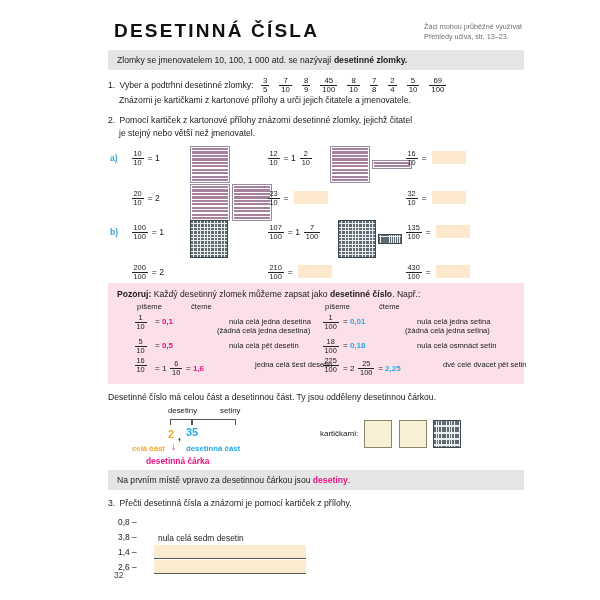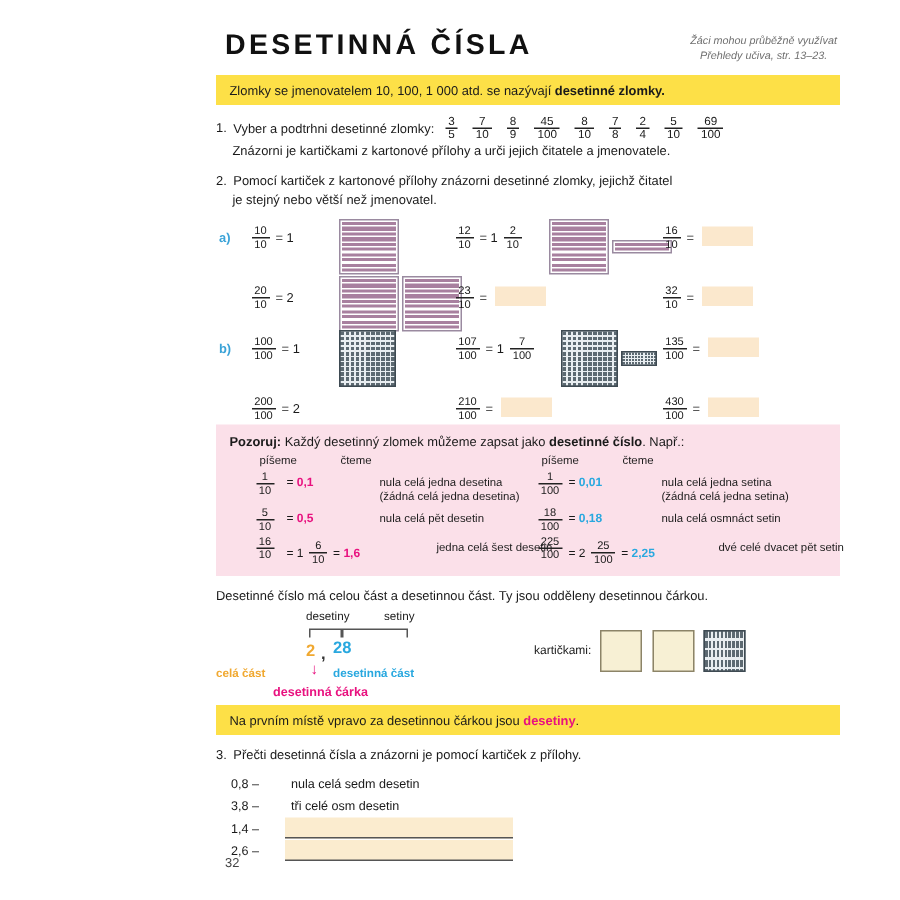--- a/index.html
+++ b/index.html
@@ -2,36 +2,36 @@
 <html><head>
 <meta charset="utf-8">
 <style>
   html,body{margin:0;padding:0;}
   body{
     width:600px;height:600px;background:#ffffff;
     font-family:"Liberation Sans", sans-serif;
     color:#1a1a1a;overflow:hidden;
   }
   .page{position:absolute;left:0;top:0;width:600px;height:600px;background:#fff;}
-  .sheet{position:absolute;left:108px;top:16px;width:416px;height:568px;margin-left:36px;}
+  .sheet{position:absolute;left:108px;top:16px;width:416px;height:568px;}
 
   
   .hdr{position:relative;height:34px;}
   .title{
     position:absolute;left:6px;top:4px;
     font-size:19px;font-weight:bold;letter-spacing:2.2px;color:#111;
   }
   .note{
-    position:absolute;right:2px;top:6px;text-align:center;
-    font-style:italic;font-size:7.2px;color:#6f6f6f;line-height:1.45;
+    position:absolute;right:2px;top:6px;text-align:left;
+    font-size:7.2px;color:#6f6f6f;line-height:1.45;
   }
 
   
   .pinkbar{
-    background:#fde047;padding:5px 9px;font-size:8.6px;color:#1a1a1a;
+    background:#e5e5e5;padding:5px 9px;font-size:8.6px;color:#1a1a1a;
   }
   .pinkbar b{font-weight:bold;}
 
   
   .ex{font-size:8.6px;line-height:1.5;margin-top:7px;}
   .ex .num{margin-right:2px;}
   .indent{padding-left:11px;}
 
   
   .fr{display:inline-block;vertical-align:-0.42em;text-align:center;line-height:1.04;margin:0 1.5px;}
@@ -89,21 +89,21 @@
   .pzcols{position:relative;margin-top:3px;height:74px;}
   .pzcol{position:absolute;top:0;width:196px;}
   .pzcol.left{left:12px;}
   .pzcol.right{left:200px;}
   .colhdr{font-size:7.6px;position:relative;height:11px;}
   .colhdr .a{position:absolute;left:8px;}
   .colhdr .b{position:absolute;left:62px;}
   .pzrow{position:relative;height:19px;font-size:8px;}
   .pzrow .f{position:absolute;left:4px;top:1px;}
   .pzrow .eqs{position:absolute;left:26px;top:4px;white-space:nowrap;}
-  .pzrow .words{position:absolute;left:88px;top:4px;font-size:7.6px;white-space:nowrap;}
+  .pzrow .words{position:absolute;left:100px;top:4px;font-size:7.6px;white-space:nowrap;}
   .pzrow .words2{position:absolute;left:88px;top:13px;font-size:7.6px;white-space:nowrap;}
   .magenta{color:#e8117f;font-weight:bold;}
   .cyan{color:#29a8df;font-weight:bold;}
   .pzrow.wide .eqs{left:26px;}
   .pzrow.wide .words{left:126px;}
 
   
   .dec{margin-top:8px;font-size:8.6px;}
   .diagram{position:relative;height:66px;margin-top:2px;}
   .dg{position:absolute;font-size:7.8px;}
@@ -132,21 +132,21 @@
   .ex3{position:relative;margin-top:5px;height:62px;}
   .e3col{position:absolute;top:0;width:196px;}
   .e3col.left{left:10px;}
   .e3col.right{left:206px;}
   .e3row{position:relative;height:15px;font-size:8.4px;}
   .e3lead{position:absolute;left:0;top:2px;white-space:nowrap;}
   .e3fill{
     position:absolute;left:36px;top:0px;width:152px;height:13px;
     background:#fbeccf;border-bottom:1px solid #555;
   }
-  .e3ans{position:absolute;left:40px;top:2px;font-size:8.4px;white-space:nowrap;}
+  .e3ans{position:absolute;left:40px;top:18px;font-size:8.4px;white-space:nowrap;}
   .pageno{position:absolute;left:6px;top:554px;font-size:8.6px;color:#444;}
 </style>
 </head>
 <body>
 
 <div class="page">
  <div class="sheet">
 
   <div class="hdr">
     <div class="title">DESETINNÁ ČÍSLA</div>
@@ -255,22 +255,22 @@
 
   <div class="dec">Desetinné číslo má celou část a desetinnou část. Ty jsou odděleny desetinnou čárkou.</div>
 
   <div class="diagram">
     <div class="dg" style="left:60px;top:2px;">desetiny</div>
     <div class="dg" style="left:112px;top:2px;">setiny</div>
     <div class="brace" style="left:62px;top:15px;width:22px;"></div>
     <div class="brace" style="left:84px;top:15px;width:44px;"></div>
     <div class="dg bigdigit orange" style="left:60px;top:24px;">2</div>
     <div class="dg bigdigit" style="left:70px;top:26px;color:#333;">,</div>
-    <div class="dg bigdigit cyan" style="left:78px;top:22px;">28</div>
-    <div class="dg orange" style="left:0;top:40px;font-weight:bold;">celá část</div>
+    <div class="dg bigdigit cyan" style="left:78px;top:22px;">35</div>
+    <div class="dg orange" style="left:24px;top:40px;font-weight:bold;">celá část</div>
     <div class="dg arrow" style="left:63px;top:37px;">↓</div>
     <div class="dg cyan" style="left:78px;top:40px;text-align:right;">desetinná část</div>
     <div class="dg magenta" style="left:38px;top:52px;font-size:8.4px;text-align:center;">desetinná čárka</div>
 
     <div class="znaz">
       <span>kartičkami:</span>
       <span class="sq"></span>
       <span class="sq"></span>
       <span class="minigrid"></span>
     </div>

